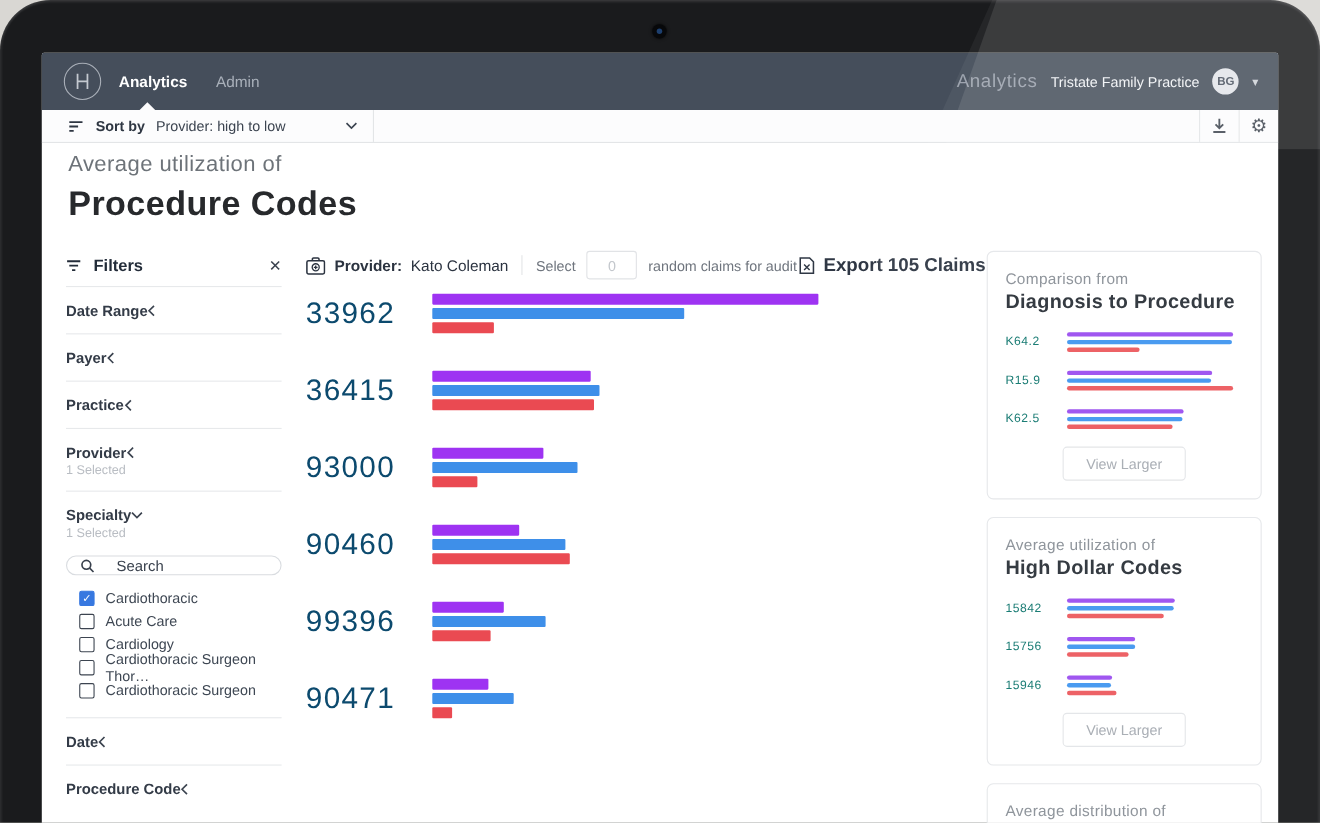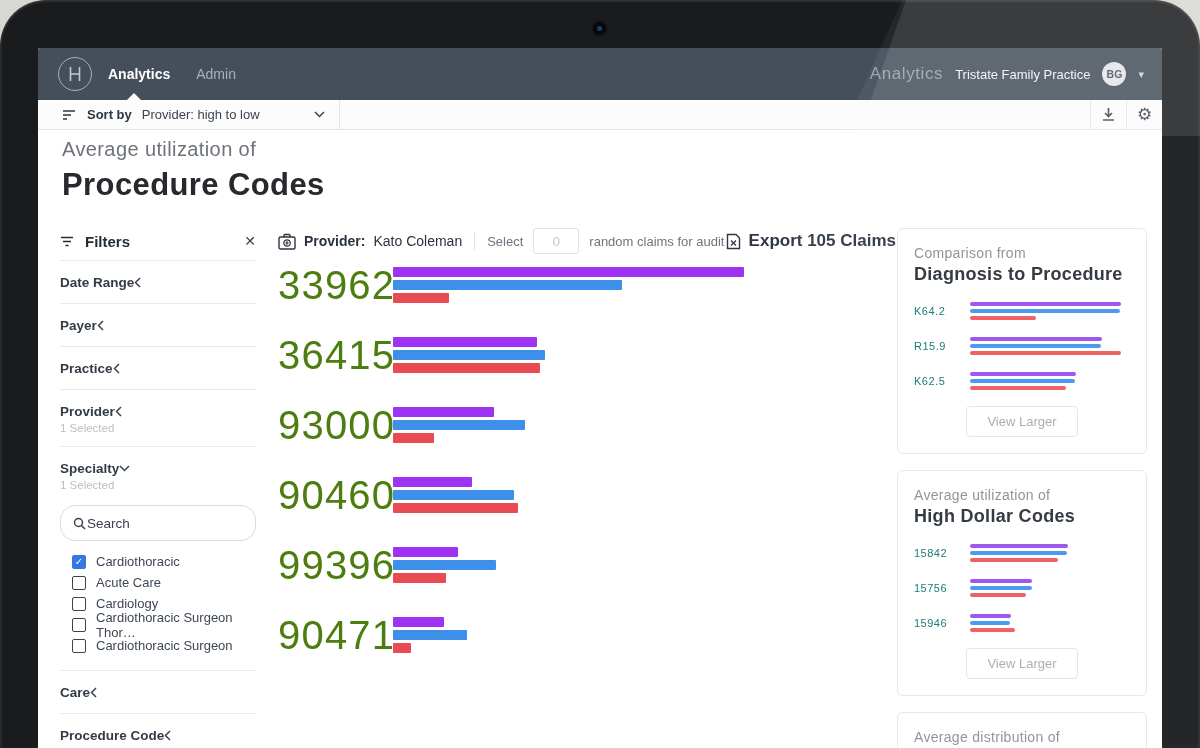--- a/index.html
+++ b/index.html
@@ -78,21 +78,21 @@
   .filters { position:absolute; left:22px; top:180px; width:196px; }
   .filters-head { display:flex; align-items:center; height:26px; }
   .filters-title { font-size:15px; font-weight:700; color:#232c39; margin-left:10px; }
   .filters-close { margin-left:auto; font-size:14px; color:#3c4450; cursor:pointer; }
   .f-divider { border-top:1px solid #e7e9eb; margin:6px 0; }
   .f-row { display:flex; align-items:center; justify-content:flex-start; min-height:30px; cursor:pointer; }
   .f-label { font-size:13.5px; font-weight:700; color:#333b47; }
   .f-sub { font-size:11.5px; color:#b9bdc3; margin-top:-4px; padding-bottom:6px; }
   .chev { color:#3c4450; flex:0 0 auto; }
 
-  .search-pill { display:flex; align-items:center; gap:1px; height:36px; border:1px solid #d9dce0;
+  .search-pill { display:flex; align-items:center; gap:20px; height:18px; border:1px solid #d9dce0;
                  border-radius:15px; padding:0 12px; margin:8px 0 10px 0; background:#fff; }
   .search-pill input { border:none; outline:none; font-size:13.5px; color:#39414d; width:120px;
                        font-family:"Liberation Sans", sans-serif; background:transparent; }
   .search-pill input::placeholder { color:#39414d; opacity:1; }
 
   .chk-row { display:flex; align-items:center; gap:10px; height:21px; margin-left:12px; cursor:pointer; }
   .chk-box { width:14px; height:14px; border:1.5px solid #3c4450; border-radius:2px; background:#fff;
              display:flex; align-items:center; justify-content:center; font-size:10px; color:#fff; flex:0 0 auto; }
   .chk-box.checked { background:#3778e0; border-color:#3778e0; }
   .chk-label { font-size:13px; color:#3e4753; }
@@ -107,21 +107,21 @@
   .ch-gray { color:#6f757e; }
   .ch-input { width:46px; height:26px; border:1px solid #e1e3e6; border-radius:3px; margin:0 10px;
               text-align:center; font-size:13px; color:#3c4450; outline:none;
               font-family:"Liberation Sans", sans-serif; }
   .ch-input::placeholder { color:#c3c7cc; opacity:1; }
   .ch-export { margin-left:auto; display:flex; align-items:center; gap:8px; cursor:pointer; }
   .ch-export span { font-size:17px; font-weight:700; color:#2f3744; }
 
   .bar-rows { margin-top:13px; }
   .bar-row { display:flex; align-items:center; height:36px; margin-bottom:34px; }
-  .bar-code { width:115px; font-size:40px; font-weight:300; color:#4d7c0f; letter-spacing:1.2px;
+  .bar-code { width:115px; font-size:27px; font-weight:300; color:#0c4a6e; letter-spacing:1.2px;
               font-family:"Liberation Sans", sans-serif; }
   .bar-stack { flex:1; display:flex; flex-direction:column; gap:3px; }
   .bar { height:10px; border-radius:1px; }
 
   
   .cards { position:absolute; left:859px; top:180px; width:250px; }
   .card { border:1px solid #e5e7ea; border-radius:6px; background:#fff; padding:16px; position:relative; }
   .card + .card { margin-top:16px; }
   .card-small { font-size:14px; font-weight:300; color:#8a9097; letter-spacing:0.3px; }
   .card-large { font-size:18px; font-weight:700; color:#2b3138; letter-spacing:0.3px; margin-top:3px; }
@@ -268,21 +268,21 @@
         <span class="chk-box"></span>
         <span class="chk-label">Cardiothoracic Surgeon Thor…</span>
       </div>
       <div class="chk-row">
         <span class="chk-box"></span>
         <span class="chk-label">Cardiothoracic Surgeon</span>
       </div>
 
       <div class="f-divider" style="margin-top:14px;"></div>
       <div class="f-row">
-        <span class="f-label">Care</span>
+        <span class="f-label">Date</span>
         <svg class="chev icon-svg" width="7" height="11" viewBox="0 0 7 11">
             <path d="M6,1 L1.5,5.5 L6,10" stroke="#3c4450" stroke-width="1.5" fill="none"></path>
           </svg>
       </div>
       <div class="f-divider"></div>
       <div class="f-row">
         <span class="f-label">Procedure Code</span>
         <svg class="chev icon-svg" width="7" height="11" viewBox="0 0 7 11">
             <path d="M6,1 L1.5,5.5 L6,10" stroke="#3c4450" stroke-width="1.5" fill="none"></path>
           </svg>

